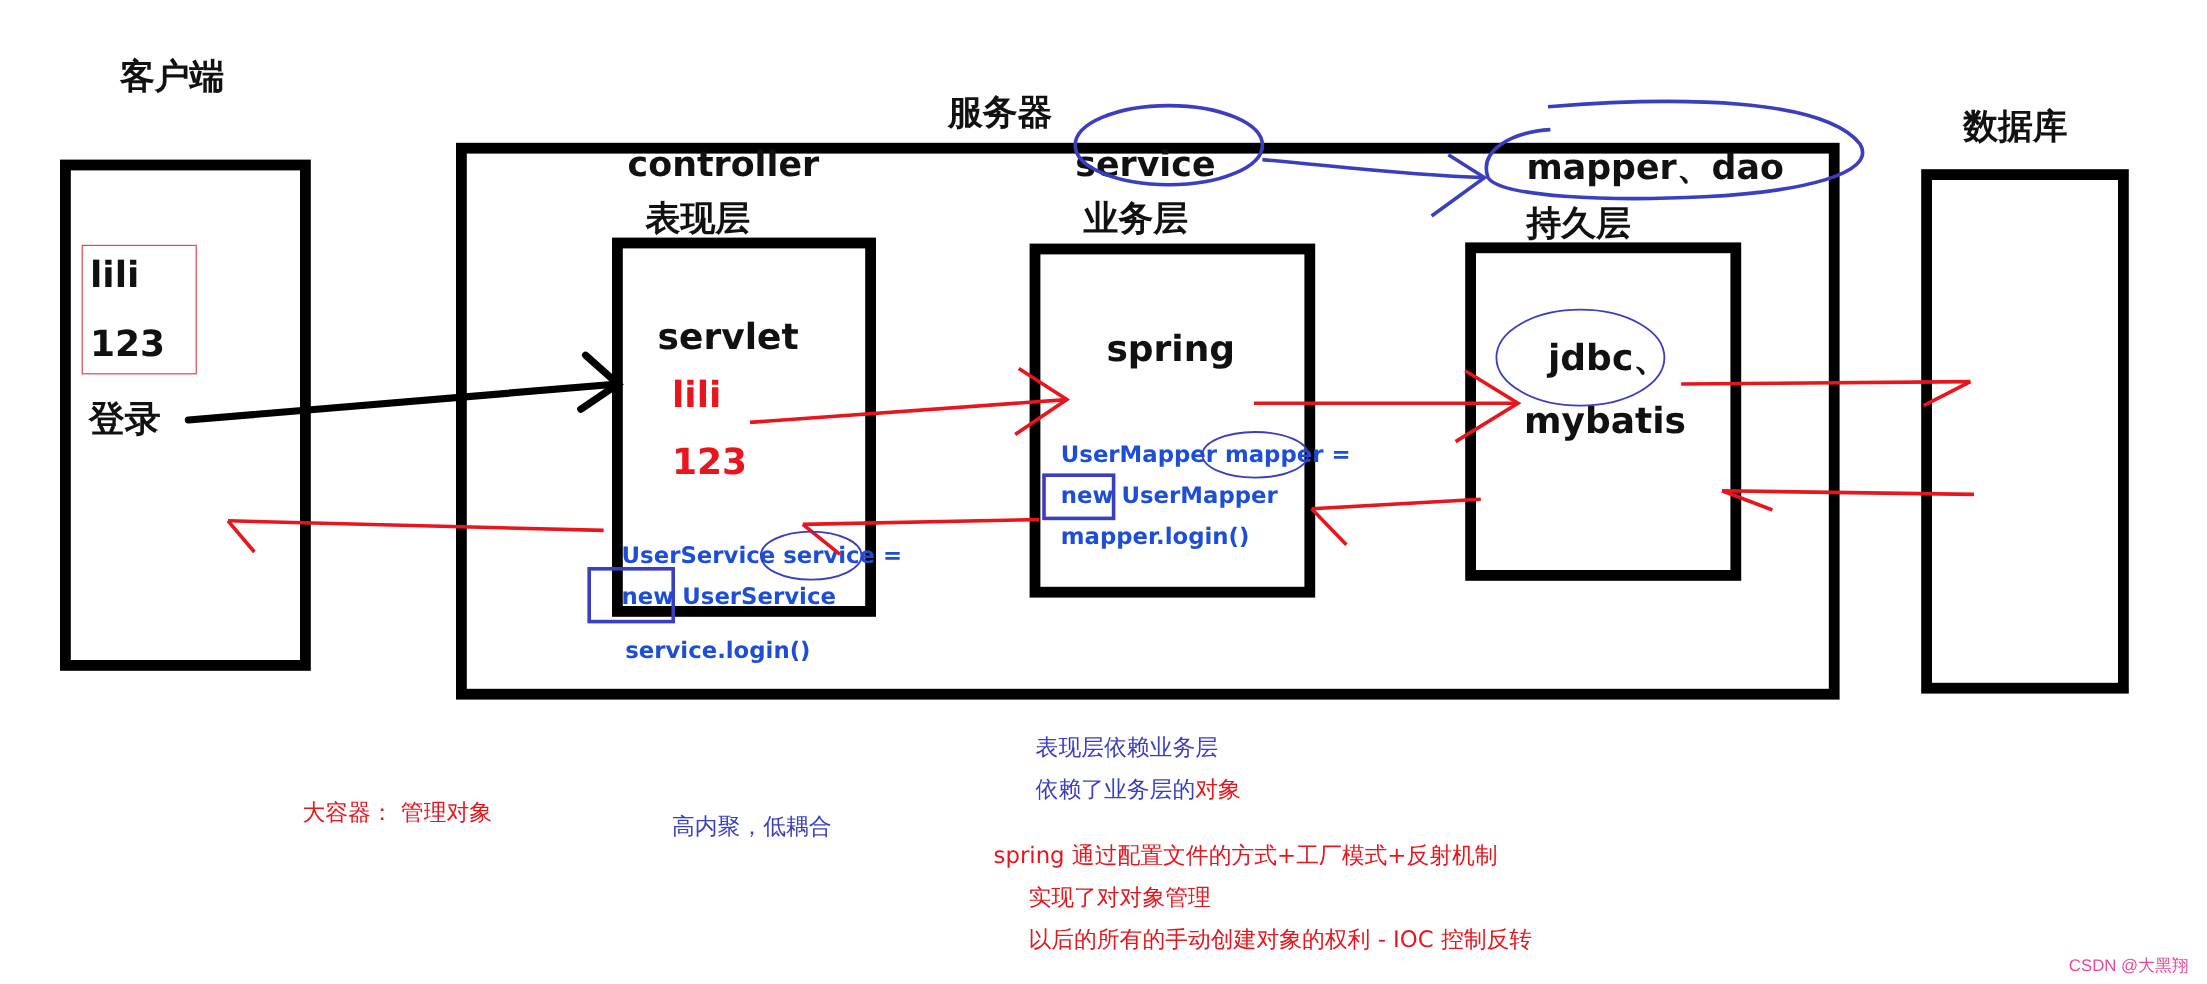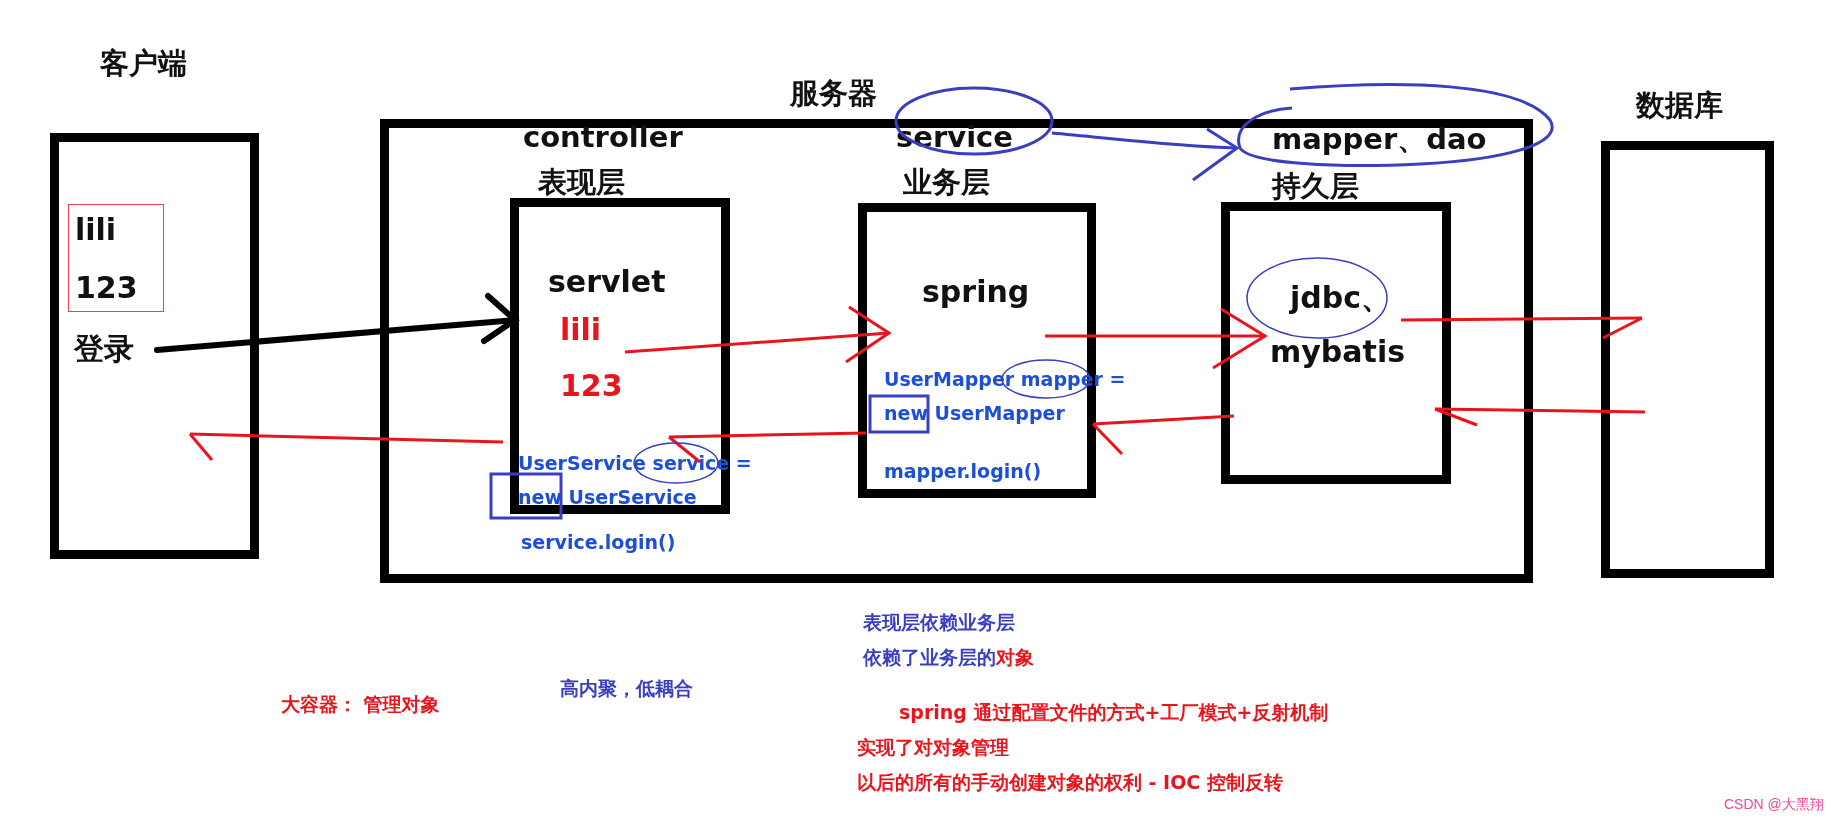--- a/index.html
+++ b/index.html
@@ -5,21 +5,21 @@
   html, body { margin:0; padding:0; background:#ffffff; }
   body { width:1839px; height:820px; position:relative; overflow:hidden;
          font-family:"DejaVu Sans","Liberation Sans",sans-serif; }
   .abs { position:absolute; white-space:nowrap; }
   .box { position:absolute; border:9px solid #000; box-sizing:border-box; background:transparent; }
   .title { font-weight:bold; color:#111; font-size:29px; }
   .label { font-weight:bold; color:#111; font-size:30px; }
   .red { color:#e8151c; }
   .blue { color:#3a3ec0; }
   .code { font-weight:bold; font-size:19px; color:#1d4ed8; }
-  .note { font-weight:bold; font-size:19px; }
+  .note { font-weight:normal; font-size:19px; }
   svg.overlay { position:absolute; left:0; top:0; width:1839px; height:820px; pointer-events:none; }
   .wm { color:#ec4899; font-size:14px; font-family:"Liberation Sans",sans-serif; }
 </style>
 </head>
 <body>
 
 <div class="abs title" style="left:100px;top:44px;">客户端</div>
 <div class="box" style="left:50px;top:133px;width:209px;height:426px;"></div>
 <div class="abs" style="left:68px;top:204px;width:96px;height:108px;border:1px solid #e8454a;box-sizing:border-box;"></div>
 <div class="abs label" style="left:75px;top:212px;">lili</div>
@@ -52,38 +52,38 @@
 <div class="abs label" style="left:922px;top:274px;">spring</div>
 <div class="abs code" style="left:884px;top:368px;">
   <span>UserMapper</span>
   <span>mapper</span>
   <span>=</span>
 </div>
 <div class="abs code" style="left:884px;top:402px;">
   <span>new</span>
   <span>UserMapper</span>
 </div>
-<div class="abs code" style="left:884px;top:436px;margin-top:24px;">mapper.login()</div>
+<div class="abs code" style="left:884px;top:436px;">mapper.login()</div>
 
 <div class="abs title" style="left:1272px;top:120px;">mapper、dao</div>
 <div class="abs title" style="left:1272px;top:167px;">持久层</div>
 <div class="box" style="left:1221px;top:202px;width:230px;height:282px;"></div>
 <div class="abs label" style="left:1270px;top:278px;margin-left:20px;">jdbc、</div>
 <div class="abs label" style="left:1270px;top:334px;">mybatis</div>
 
 <div class="abs title" style="left:1636px;top:86px;">数据库</div>
 <div class="box" style="left:1601px;top:141px;width:173px;height:437px;"></div>
 
-<div class="abs note red" style="left:252px;top:692px;margin-left:29px;">大容器：  管理对象</div>
+<div class="abs note red" style="left:252px;top:664px;">大容器：  管理对象</div>
 <div class="abs note blue" style="left:560px;top:676px;">高内聚，低耦合</div>
 <div class="abs note blue" style="left:863px;top:610px;">表现层依赖业务层</div>
 <div class="abs note" style="left:863px;top:645px;">
   <span class="blue">依赖了业务层的</span><span class="red">对象</span>
 </div>
-<div class="abs note red" style="left:899px;top:700px;">spring 通过配置文件的方式+工厂模式+反射机制</div>
+<div class="abs note red" style="left:828px;top:700px;">spring 通过配置文件的方式+工厂模式+反射机制</div>
 <div class="abs note red" style="left:857px;top:735px;">实现了对对象管理</div>
 <div class="abs note red" style="left:857px;top:770px;">以后的所有的手动创建对象的权利 - IOC 控制反转</div>
 
 <div class="abs wm" style="left:1724px;top:796px;">CSDN @大黑翔</div>
 
 <svg class="overlay" viewBox="0 0 1839 820">
 
   <g stroke="#000" stroke-width="6" fill="none" stroke-linecap="round">
     <line x1="157" y1="350" x2="515" y2="320"></line>
     <polyline points="488,296 515,320 484,341"></polyline>

